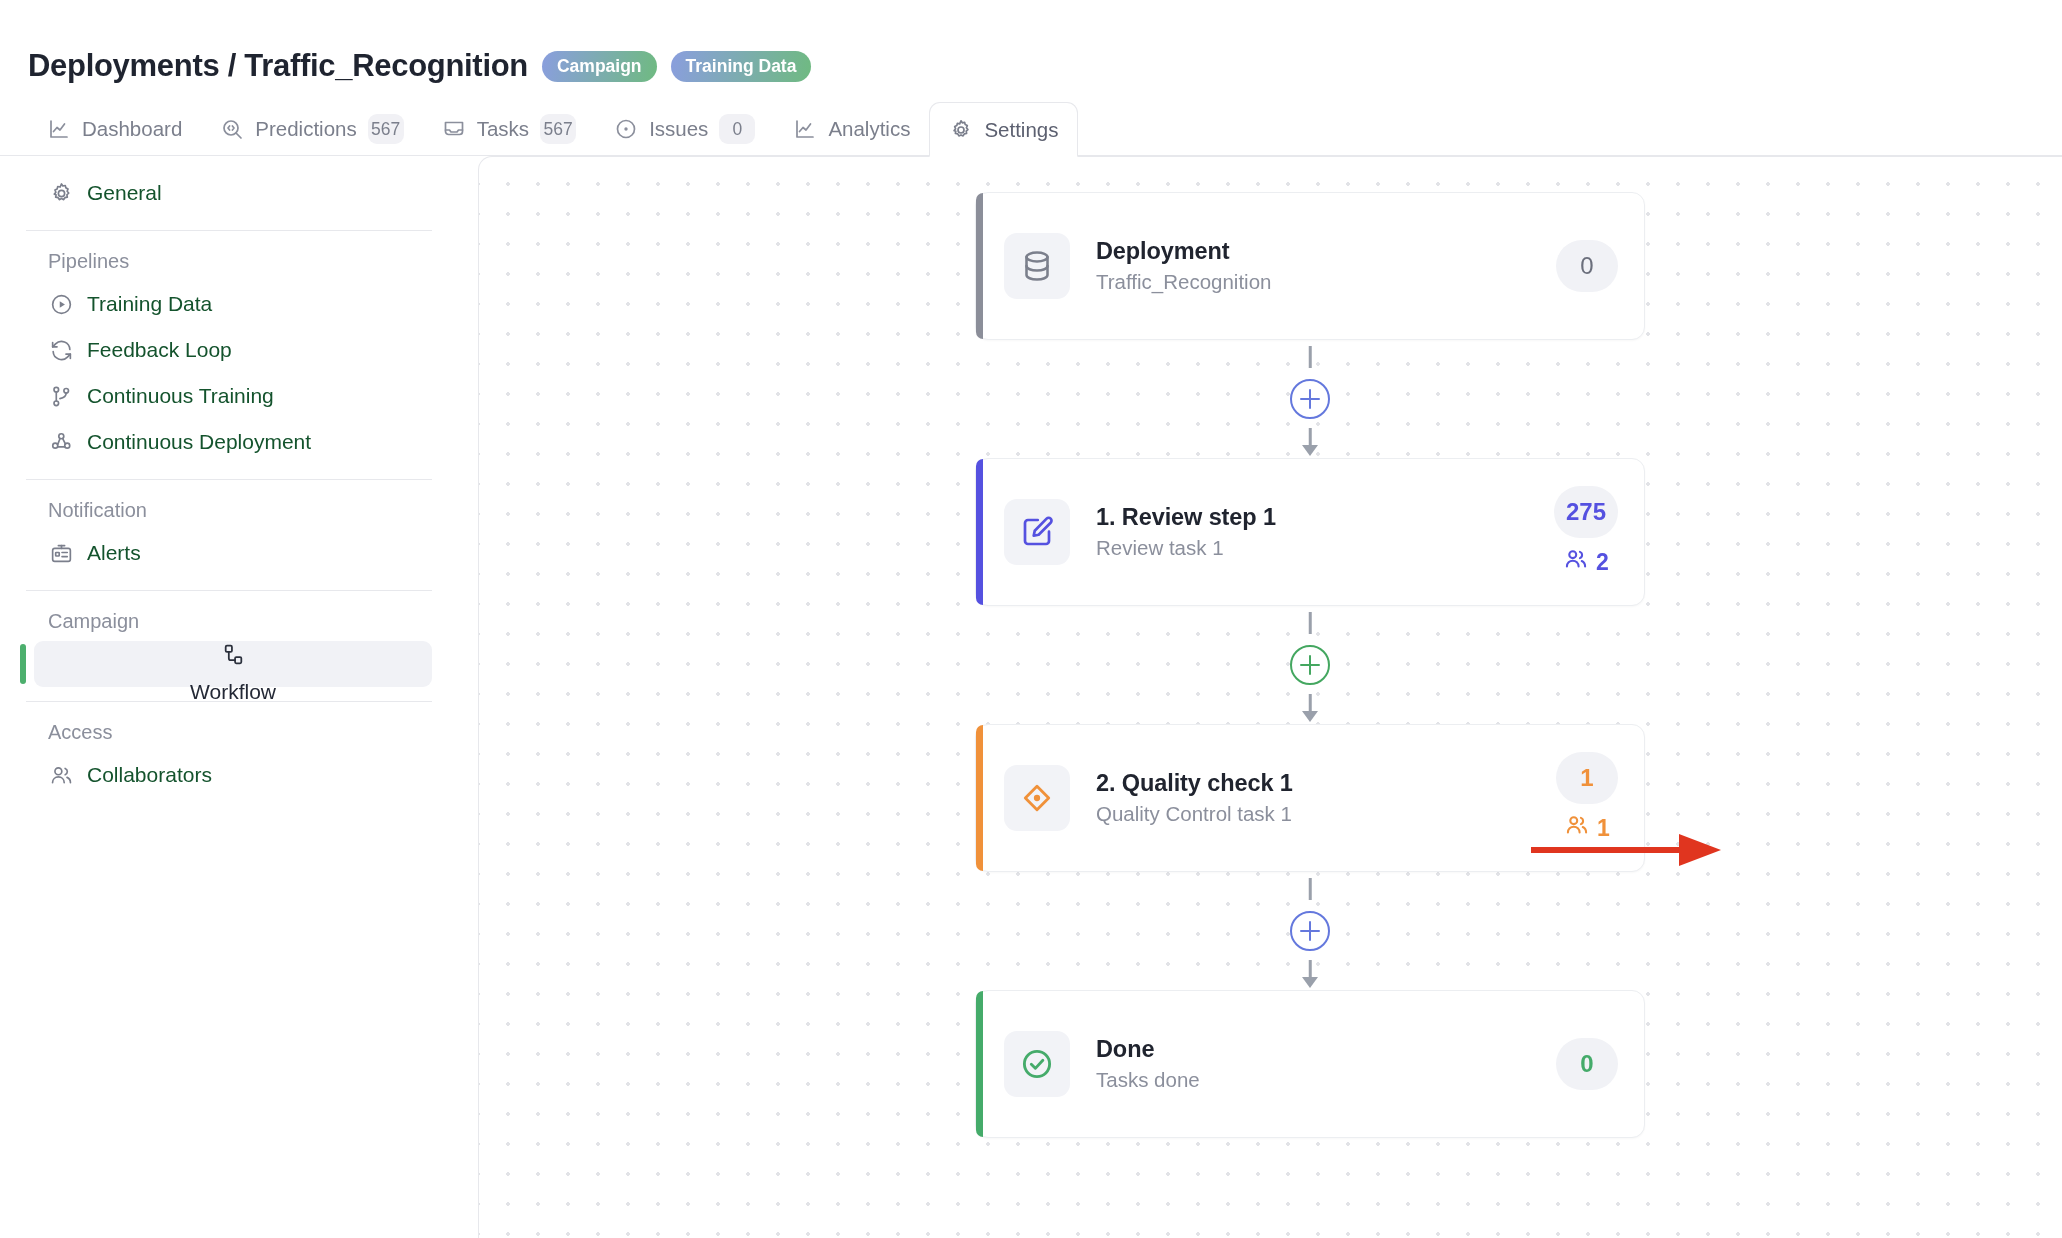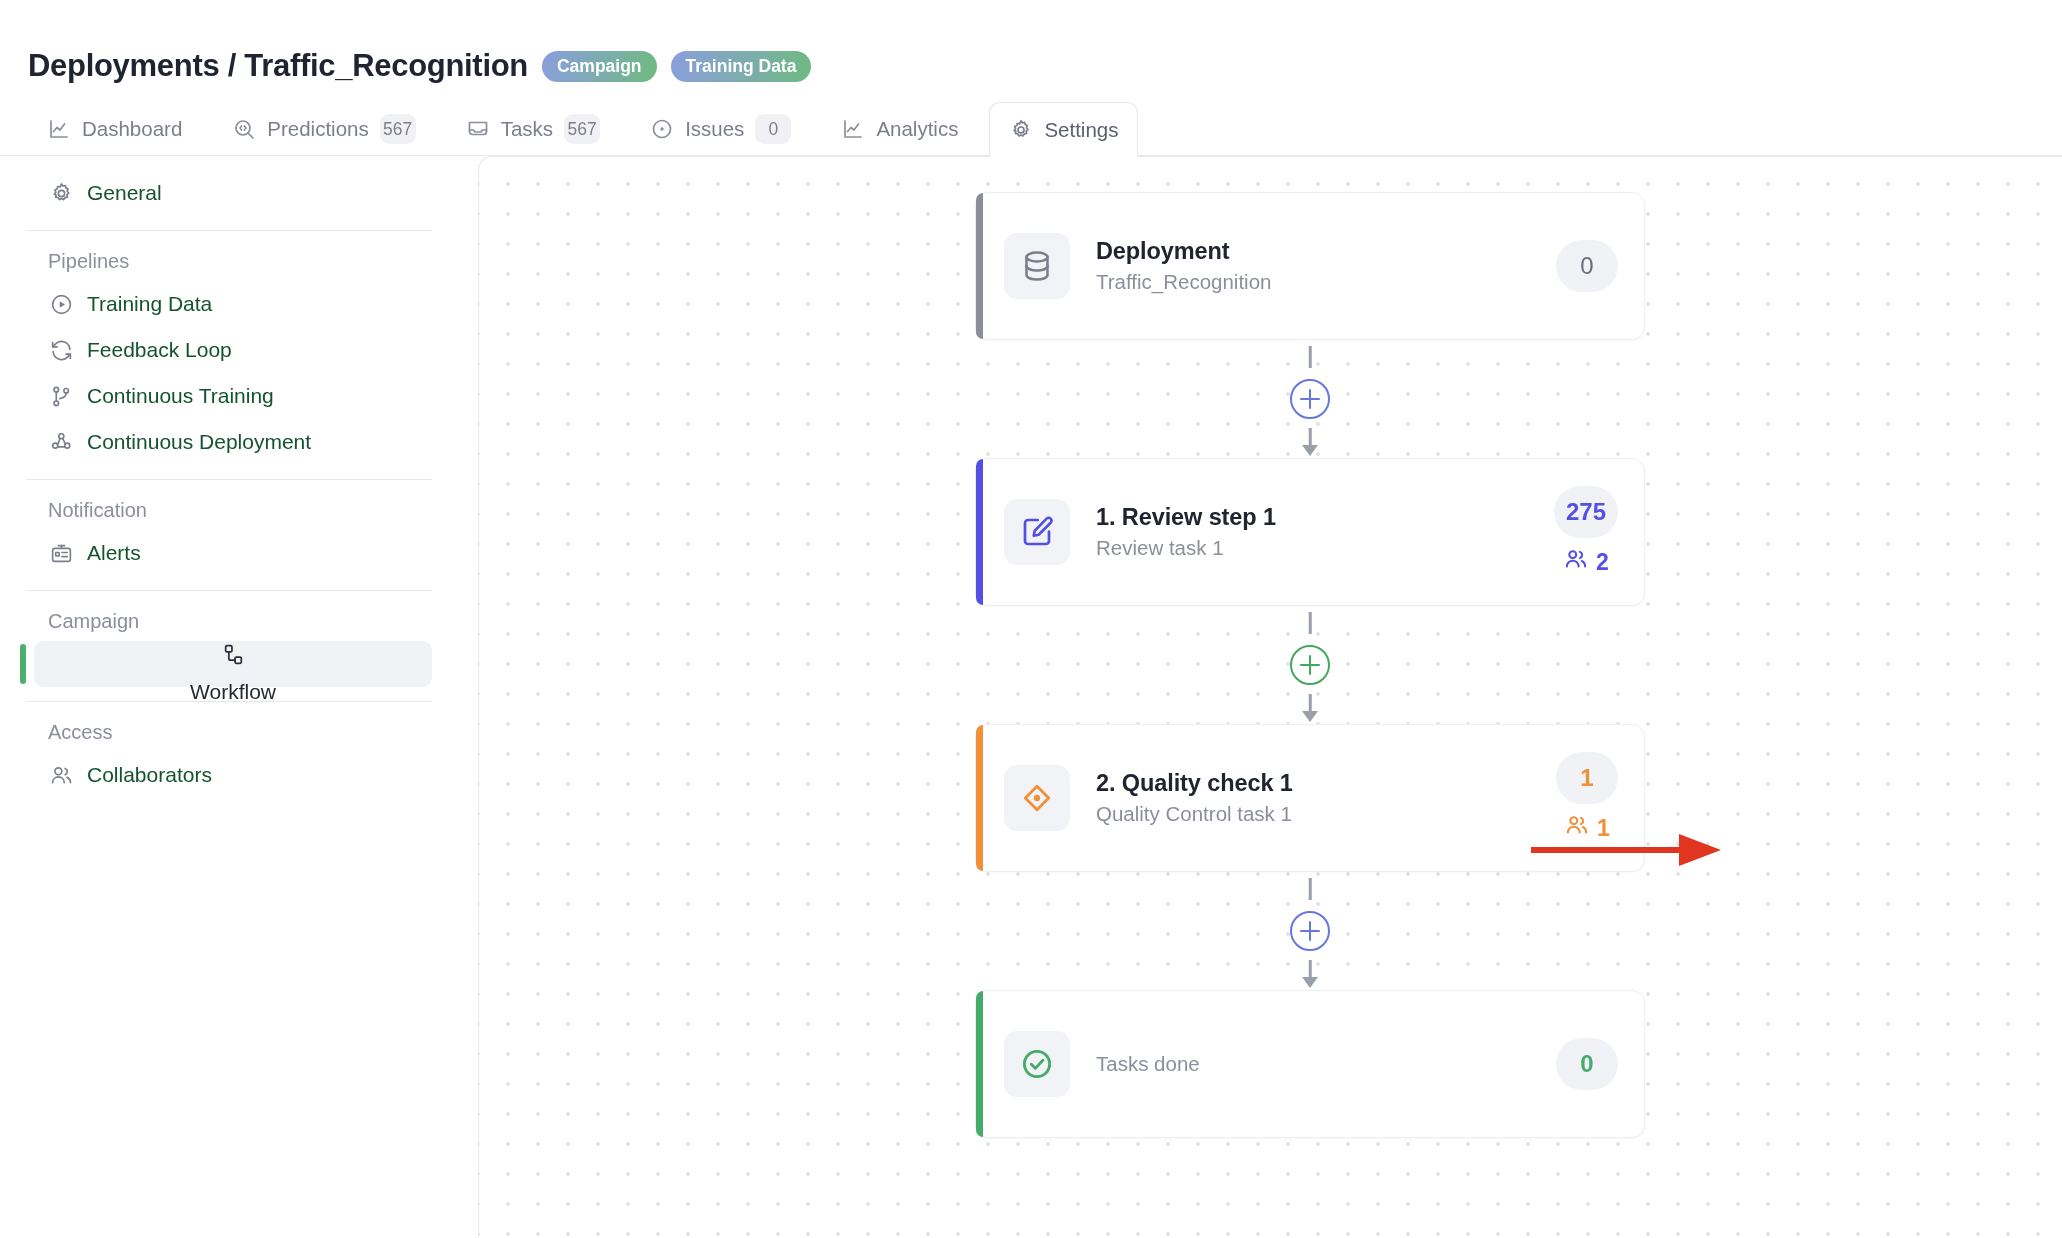--- a/index.html
+++ b/index.html
@@ -27,21 +27,21 @@
   .grad-badge {
     display: inline-flex; align-items: center; justify-content: center;
     height: 31px; padding: 0 15px; border-radius: 16px;
     font-size: 17.5px; font-weight: 600; color: #ffffff;
     background: linear-gradient(100deg, #8a9ede 0%, #6fba81 100%);
     white-space: nowrap;
   }
 
   
   .tabs {
-    display: flex; align-items: flex-end; gap: 12px;
+    display: flex; align-items: flex-end; gap: 0;
     margin-top: 13px; height: 55px; position: relative;
   }
   .tabs::after {
     content:""; position: absolute; left: -28px; right: 0; bottom: 0;
     height: 1px; background: #e7e8ec;
   }
   .tab {
     display: flex; align-items: center; gap: 11px;
     padding: 0 19px; height: 54px;
     font-size: 20.5px; color: #7b7f8c; font-weight: 400;
@@ -498,20 +498,21 @@
           </div>
 
           <div class="node" style="--accent:#45ab6a">
             <div class="sq-icon">
               <svg width="36" height="36" viewBox="0 0 24 24" fill="none" stroke="#45ab6a" stroke-width="1.9" stroke-linecap="round" stroke-linejoin="round">
                   <circle cx="12" cy="12" r="8.4"></circle>
                   <path d="M8.2 12.2l2.7 2.7 5-5.4"></path>
                 </svg>
             </div>
             <div class="texts">
+              <div class="n-title">Done</div>
               <div class="n-sub">Tasks done</div>
             </div>
             <div class="right">
               <div class="count-pill">0</div>
             </div>
           </div>
 
         </div>
 
         <svg class="red-arrow" viewBox="0 0 192 40">

